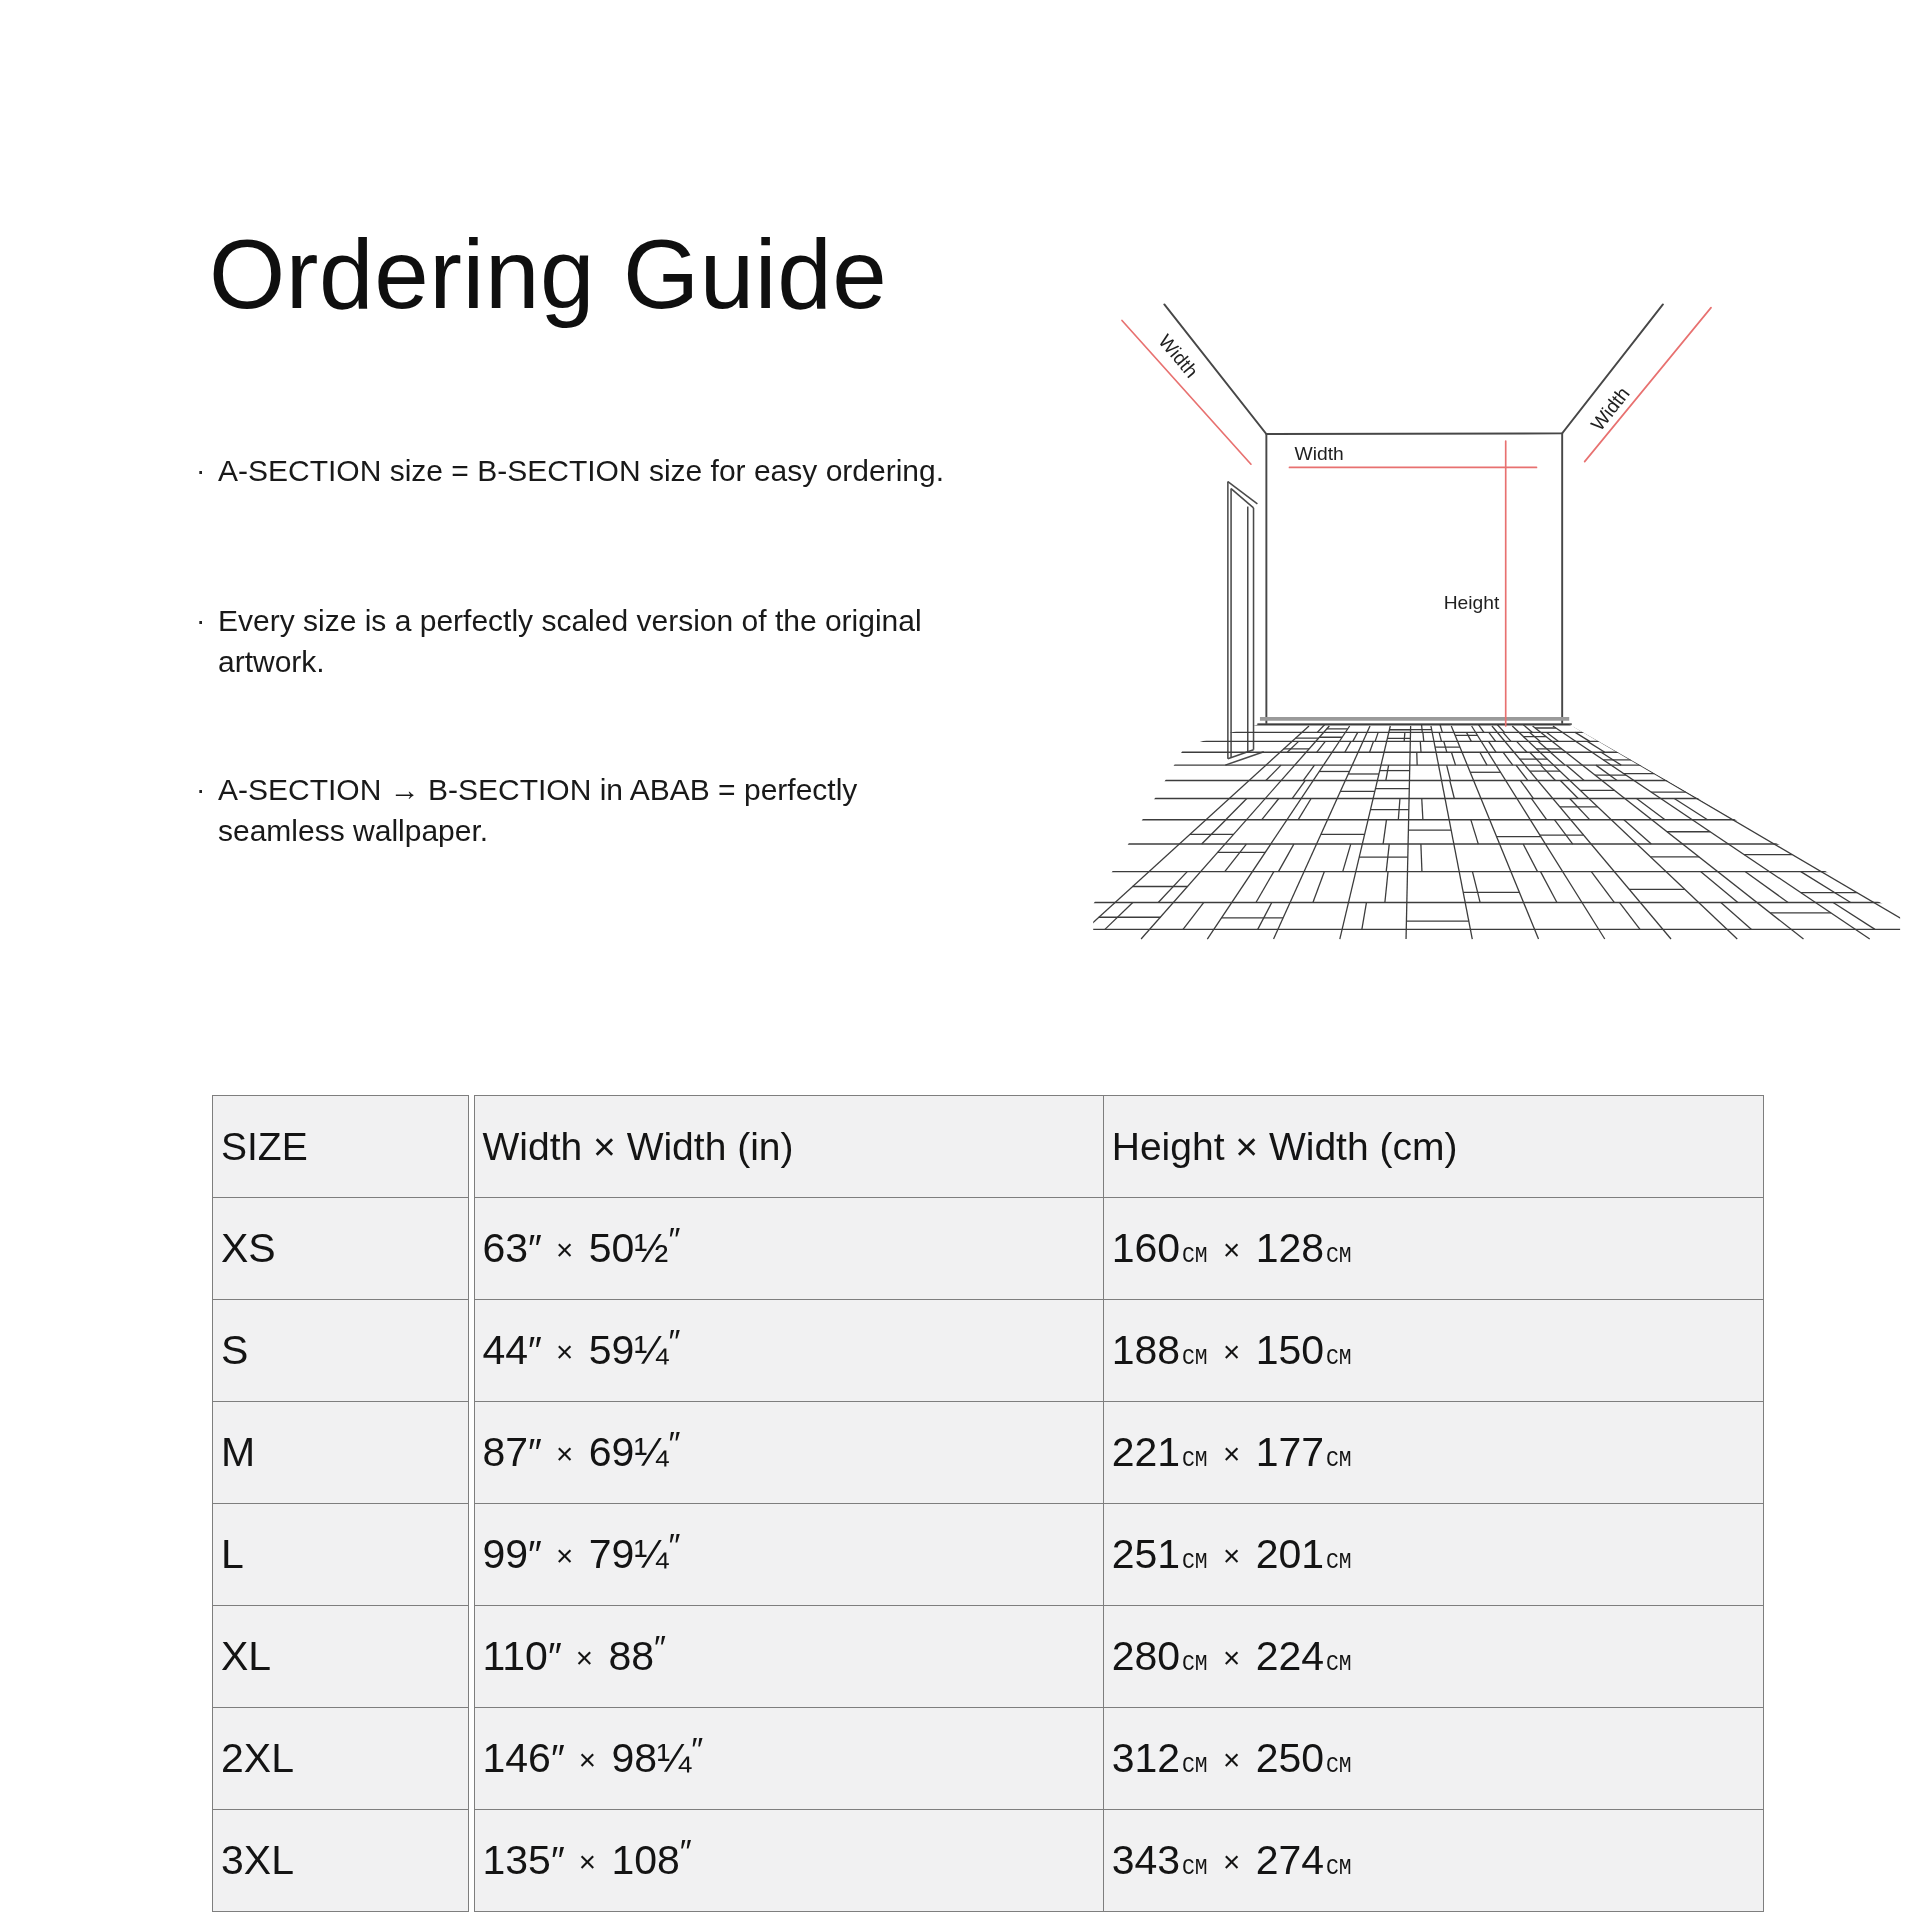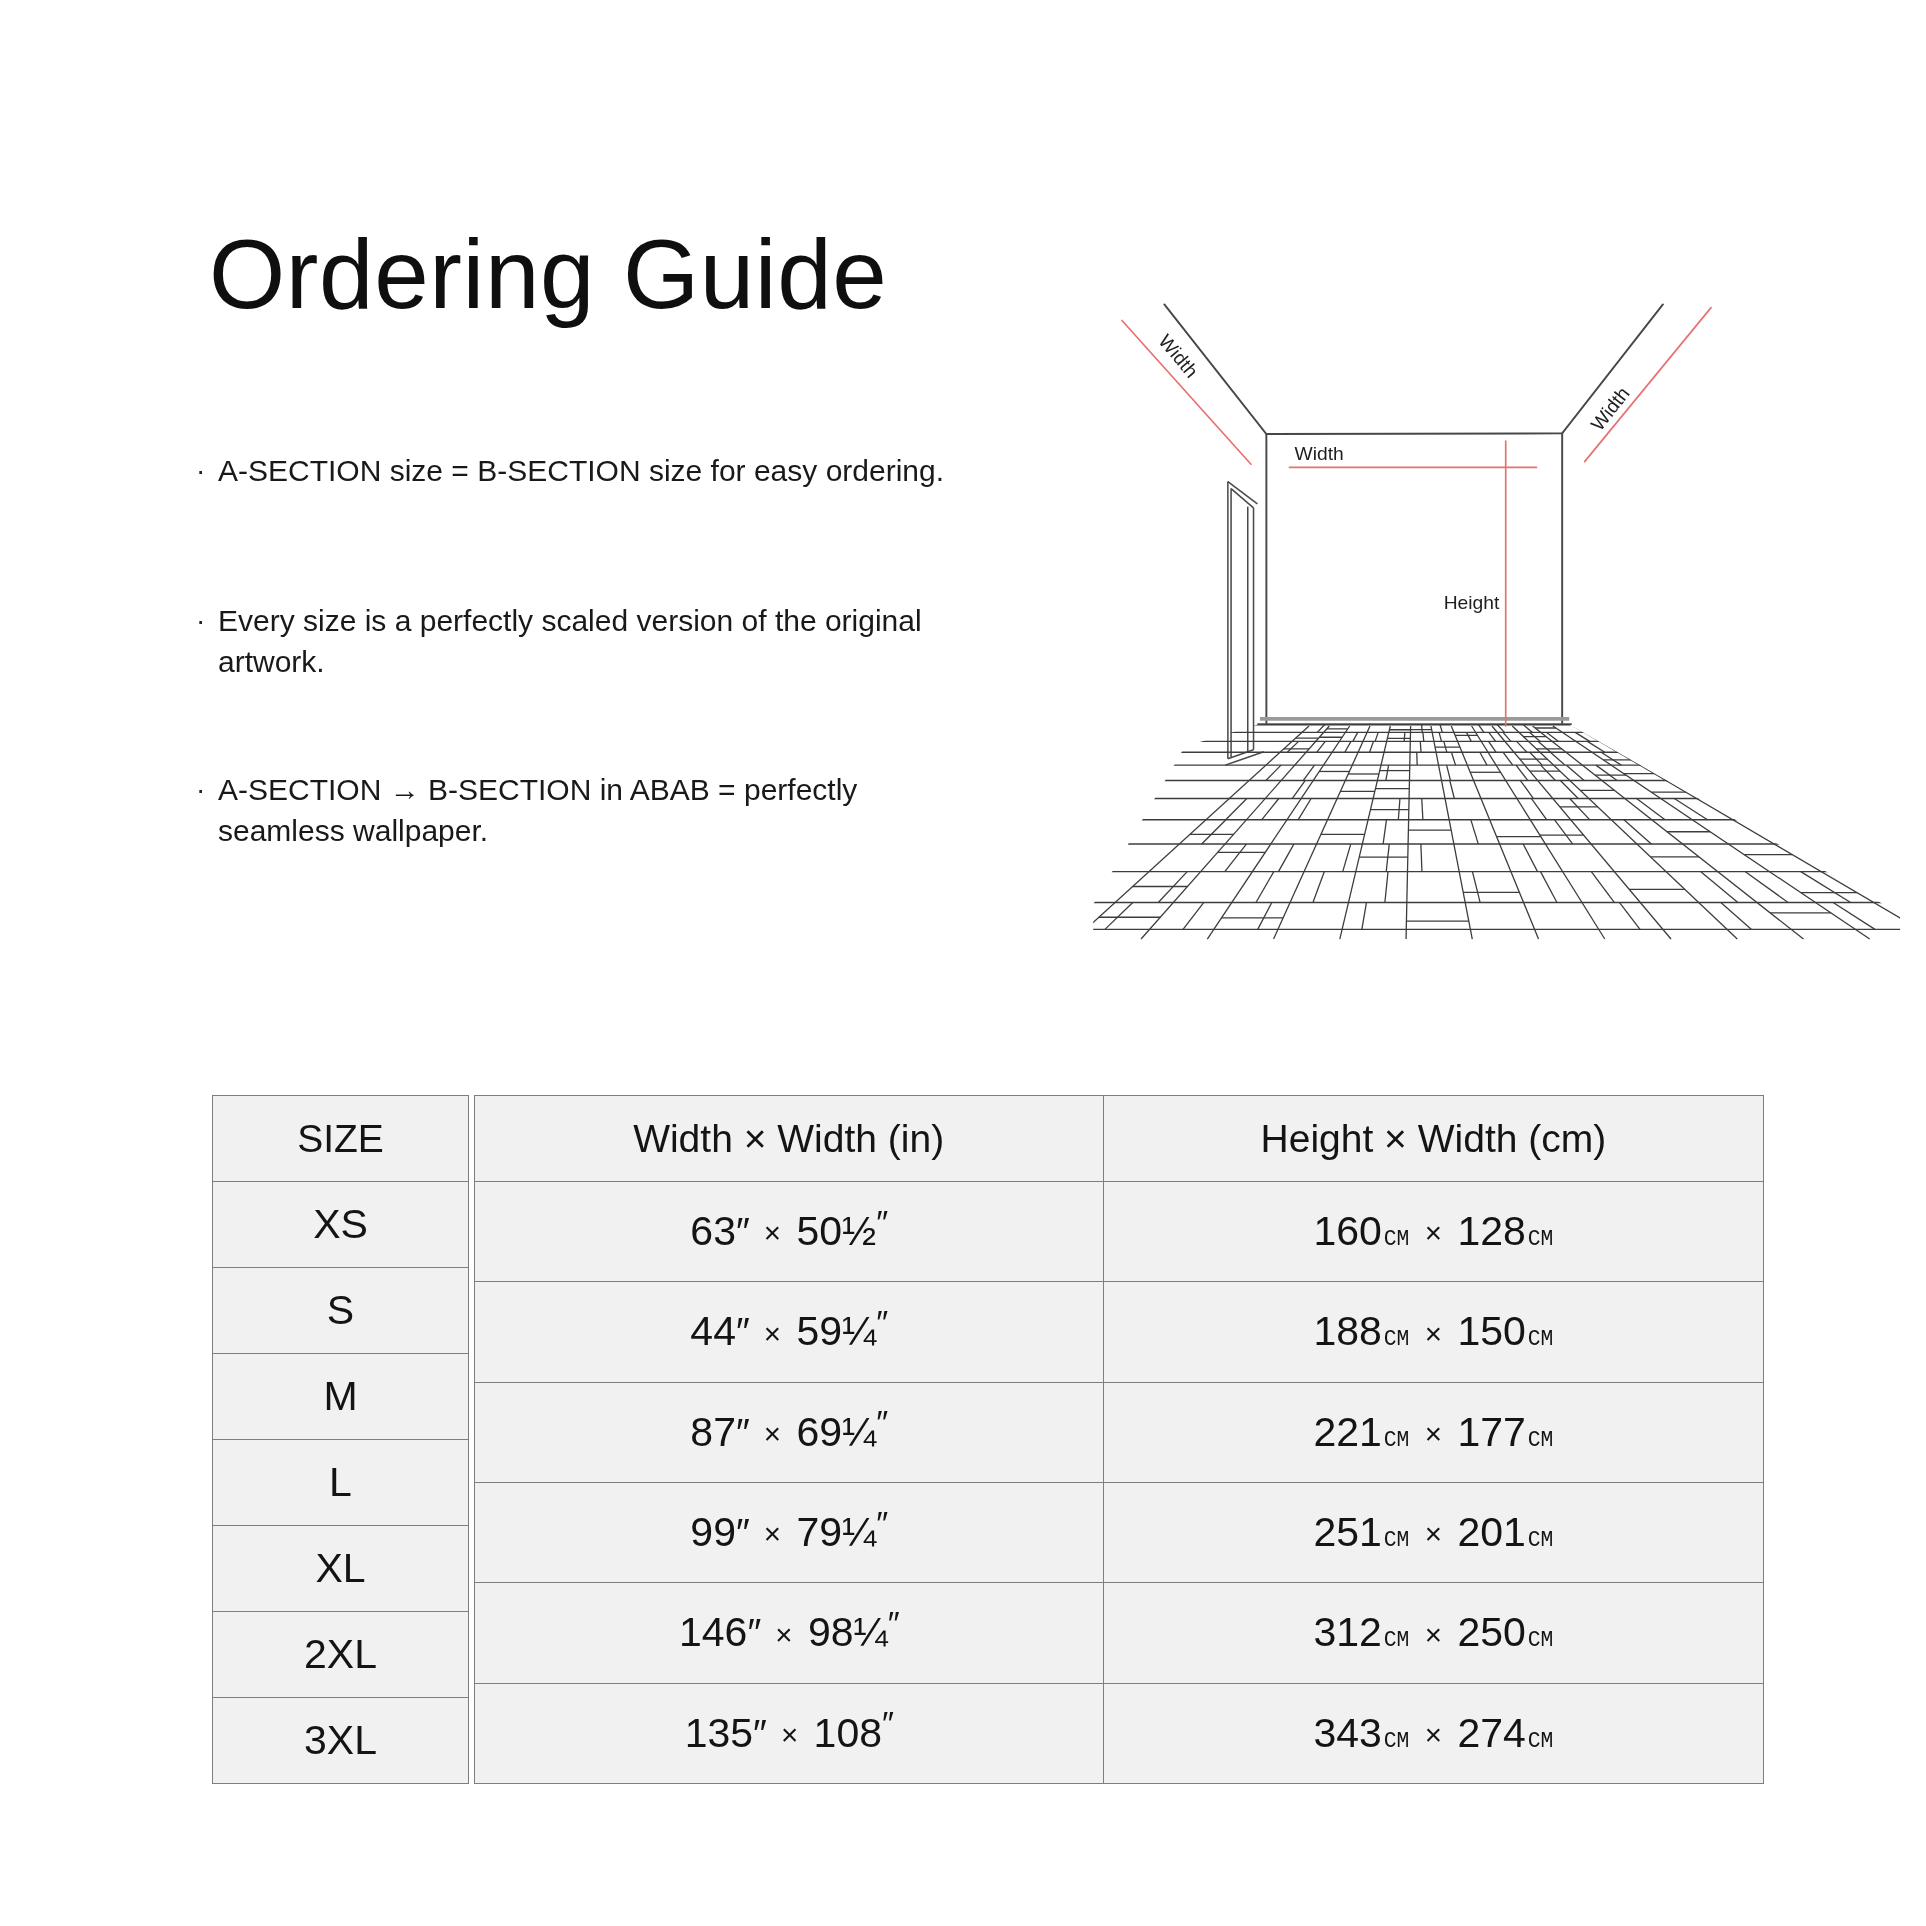--- a/index.html
+++ b/index.html
@@ -41,23 +41,23 @@
   }
   .tgap{flex:0 0 4.5px;background:#ffffff;}
   table.t{
     border-collapse:collapse;table-layout:fixed;
     background:#f1f1f2;border:1.9px solid #757575;
   }
   table.sizecol{flex:0 0 257px;width:257px;}
   table.maincol{flex:1 1 auto;width:1291px;}
   .t th,.t td{
     border:1.3px solid #7e7e7e;background:#f1f1f2;
-    text-align:center;vertical-align:middle;
+    text-align:left;vertical-align:middle;
     font-weight:300;color:#141414;
-    padding:0;
+    padding:8px;
   }
   .t th{height:85px;font-size:39px;}
   .t td{height:85px;font-size:41px;}
   .x{font-size:0.72em;margin:0 15.4px;position:relative;top:-0.06em;}
   .pr{font-size:0.95em;letter-spacing:-1.3px;}
   .pr.sup{position:relative;top:-0.34em;font-size:0.82em;}
   .cmu{font-size:0.52em;margin-left:1.9px;letter-spacing:0;font-family:Liberation Mono, monospace;}
 </style>
 </head>
 <body>
@@ -338,20 +338,24 @@
           </tr>
           <tr>
             <td><span>87</span><span class="pr">″</span><span class="x">×</span><span>69¼</span><span class="pr sup">″</span></td>
             <td><span>221</span><span class="cmu">CM</span><span class="x">×</span><span>177</span><span class="cmu">CM</span></td>
           </tr>
           <tr>
             <td><span>99</span><span class="pr">″</span><span class="x">×</span><span>79¼</span><span class="pr sup">″</span></td>
             <td><span>251</span><span class="cmu">CM</span><span class="x">×</span><span>201</span><span class="cmu">CM</span></td>
           </tr>
           <tr>
+            <td><span>110</span><span class="pr">″</span><span class="x">×</span><span>88</span><span class="pr sup">″</span></td>
+            <td><span>280</span><span class="cmu">CM</span><span class="x">×</span><span>224</span><span class="cmu">CM</span></td>
+          </tr>
+          <tr>
             <td><span>146</span><span class="pr">″</span><span class="x">×</span><span>98¼</span><span class="pr sup">″</span></td>
             <td><span>312</span><span class="cmu">CM</span><span class="x">×</span><span>250</span><span class="cmu">CM</span></td>
           </tr>
           <tr>
             <td><span>135</span><span class="pr">″</span><span class="x">×</span><span>108</span><span class="pr sup">″</span></td>
             <td><span>343</span><span class="cmu">CM</span><span class="x">×</span><span>274</span><span class="cmu">CM</span></td>
           </tr>
         </tbody>
     </table>
   </div>

